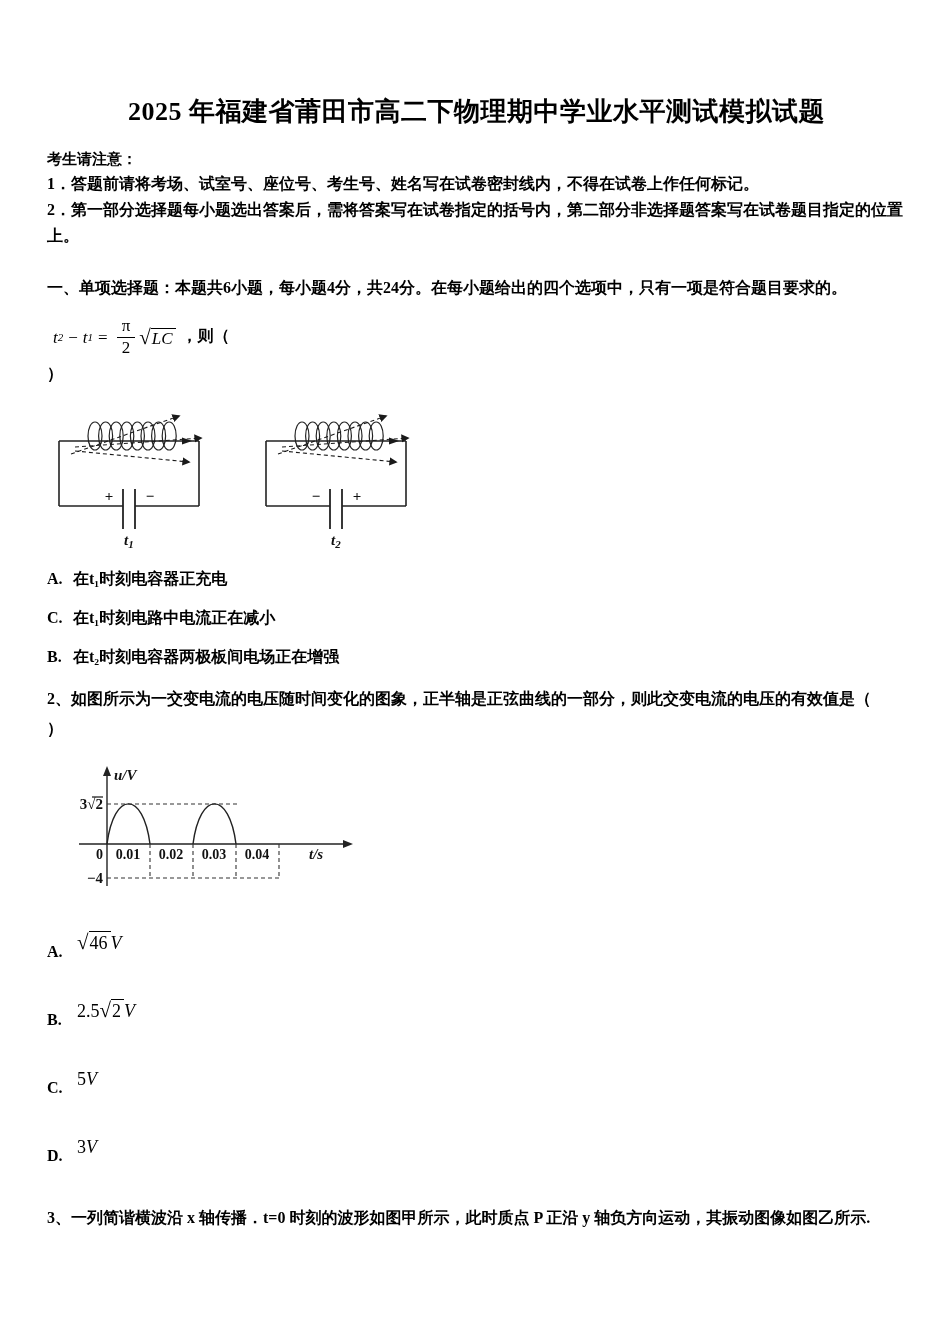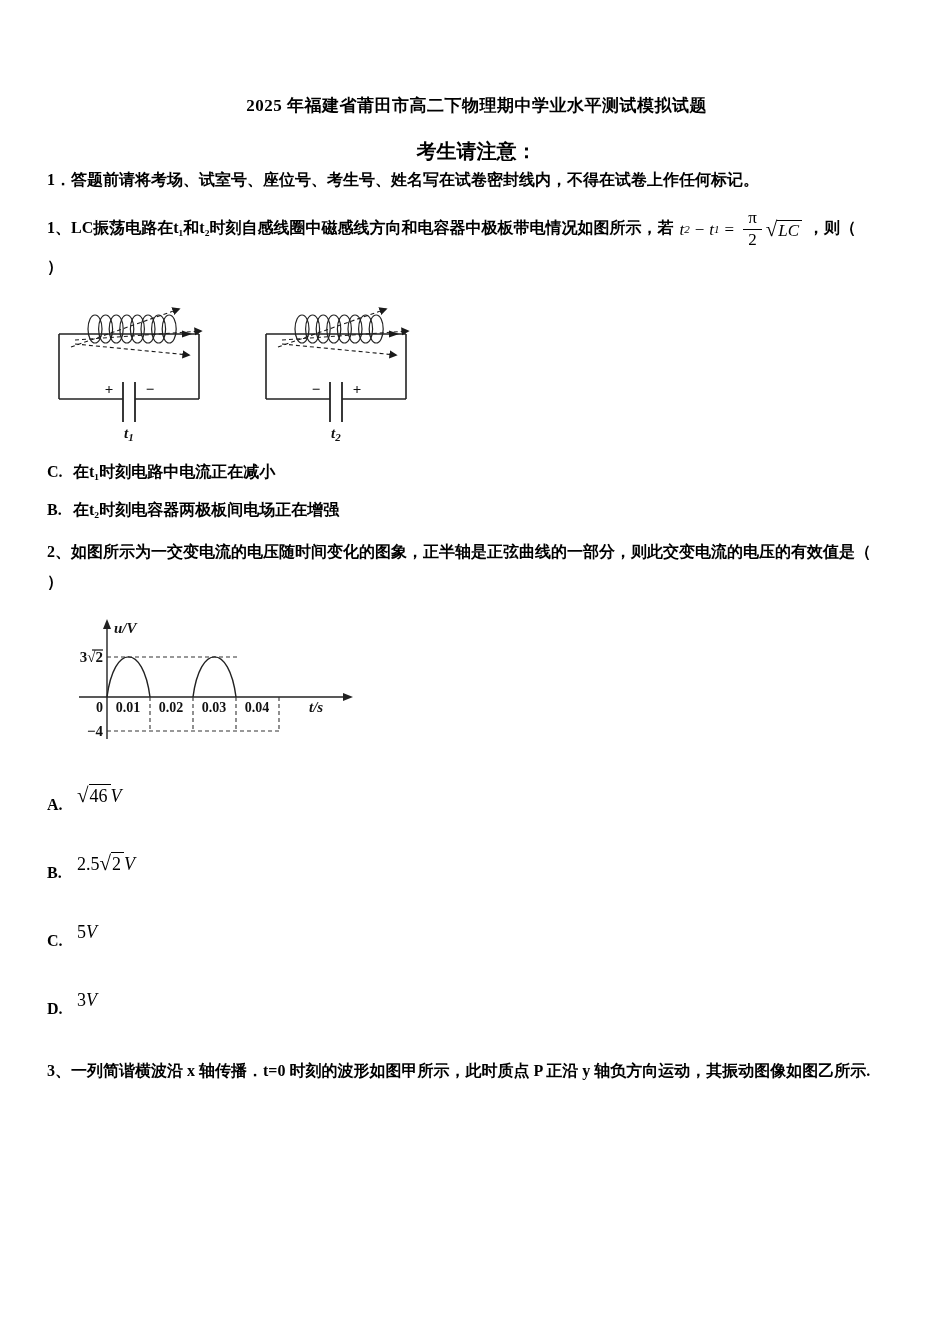--- a/index.html
+++ b/index.html
@@ -4,25 +4,25 @@
 <style>
   * { box-sizing: border-box; margin: 0; padding: 0; }
   html, body { background: #ffffff; }
   body {
     width: 950px; min-height: 1344px; margin: 0 auto;
     color: #000; font-family: "Liberation Serif", "DejaVu Serif", serif;
   }
   .page { padding: 94px 44px 40px 47px; }
 
   .doc-title {
-    text-align: center; font-size: 17px; font-weight: 700;
+    text-align: center; font-size: 26px; font-weight: 700;
     letter-spacing: 0.5px; margin-bottom: 18px;
   }
   .txt { font-size: 16px; font-weight: 700; line-height: 1.62; }
-  .notice-heading { font-size: 20px; text-align: center; }
+  .notice-heading { font-size: 15px; }
   .section-heading { margin-top: 26px; }
 
   
   .q-stem { margin-top: 16px; }
   .paren-line { margin-top: 4px; }
   .formula {
     display: inline-flex; align-items: center; vertical-align: middle;
     font-weight: 400; font-size: 17px; margin: 0 6px; line-height: 1;
     font-family: "Liberation Serif", "DejaVu Serif", serif;
   }
@@ -66,24 +66,26 @@
     </marker>
   </defs>
 </svg>
 
 <div class="page">
 
   <div class="doc-title">2025 年福建省莆田市高二下物理期中学业水平测试模拟试题</div>
 
   <div class="txt notice-heading">考生请注意：</div>
   <div class="txt">1．答题前请将考场、试室号、座位号、考生号、姓名写在试卷密封线内，不得在试卷上作任何标记。</div>
-
+  <div class="txt">2．第一部分选择题每小题选出答案后，需将答案写在试卷指定的括号内，第二部分非选择题答案写在试卷题目指定的位置上。</div>
+
+  <div class="txt section-heading">一、单项选择题：本题共6小题，每小题4分，共24分。在每小题给出的四个选项中，只有一项是符合题目要求的。</div>
 
   <div class="txt q-stem">
-    <span>1、LC振荡电路在t₁和t₂时刻自感线圈中磁感线方向和电容器中极板带电情况如图所示，若</span><span class="formula">
+    <span class="formula">
         <i>t</i>
         <sub>2</sub>
         <span class="op">−</span>
         <i>t</i>
         <sub>1</sub>
         <span class="op">=</span>
         <span class="frac">
           <span class="num">π</span>
           <span class="den">2</span>
         </span>
@@ -149,20 +151,23 @@
       <line x1="72" y1="90" x2="72" y2="130" stroke="#222" stroke-width="1.8"></line>
       <line x1="84" y1="90" x2="84" y2="130" stroke="#222" stroke-width="1.8"></line>
       <text x="58" y="102" text-anchor="middle" font-size="15">−</text>
       <text x="99" y="102" text-anchor="middle" font-size="15">+</text>
       <text x="73" y="146" font-size="15" font-style="italic"><tspan>t</tspan><tspan dy="3" font-size="11">2</tspan></text>
     </svg>
   </div>
 
   <div>
     <div class="txt opt">
+      <span class="opt-label">A.</span><span>在t₁时刻电容器正充电</span>
+    </div>
+    <div class="txt opt">
       <span class="opt-label">C.</span><span>在t₁时刻电路中电流正在减小</span>
     </div>
     <div class="txt opt">
       <span class="opt-label">B.</span><span>在t₂时刻电容器两极板间电场正在增强</span>
     </div>
   </div>
 
   <div class="txt q-stem">2、如图所示为一交变电流的电压随时间变化的图象，正半轴是正弦曲线的一部分，则此交变电流的电压的有效值是（</div>
   <div class="txt paren-line">）</div>
 

